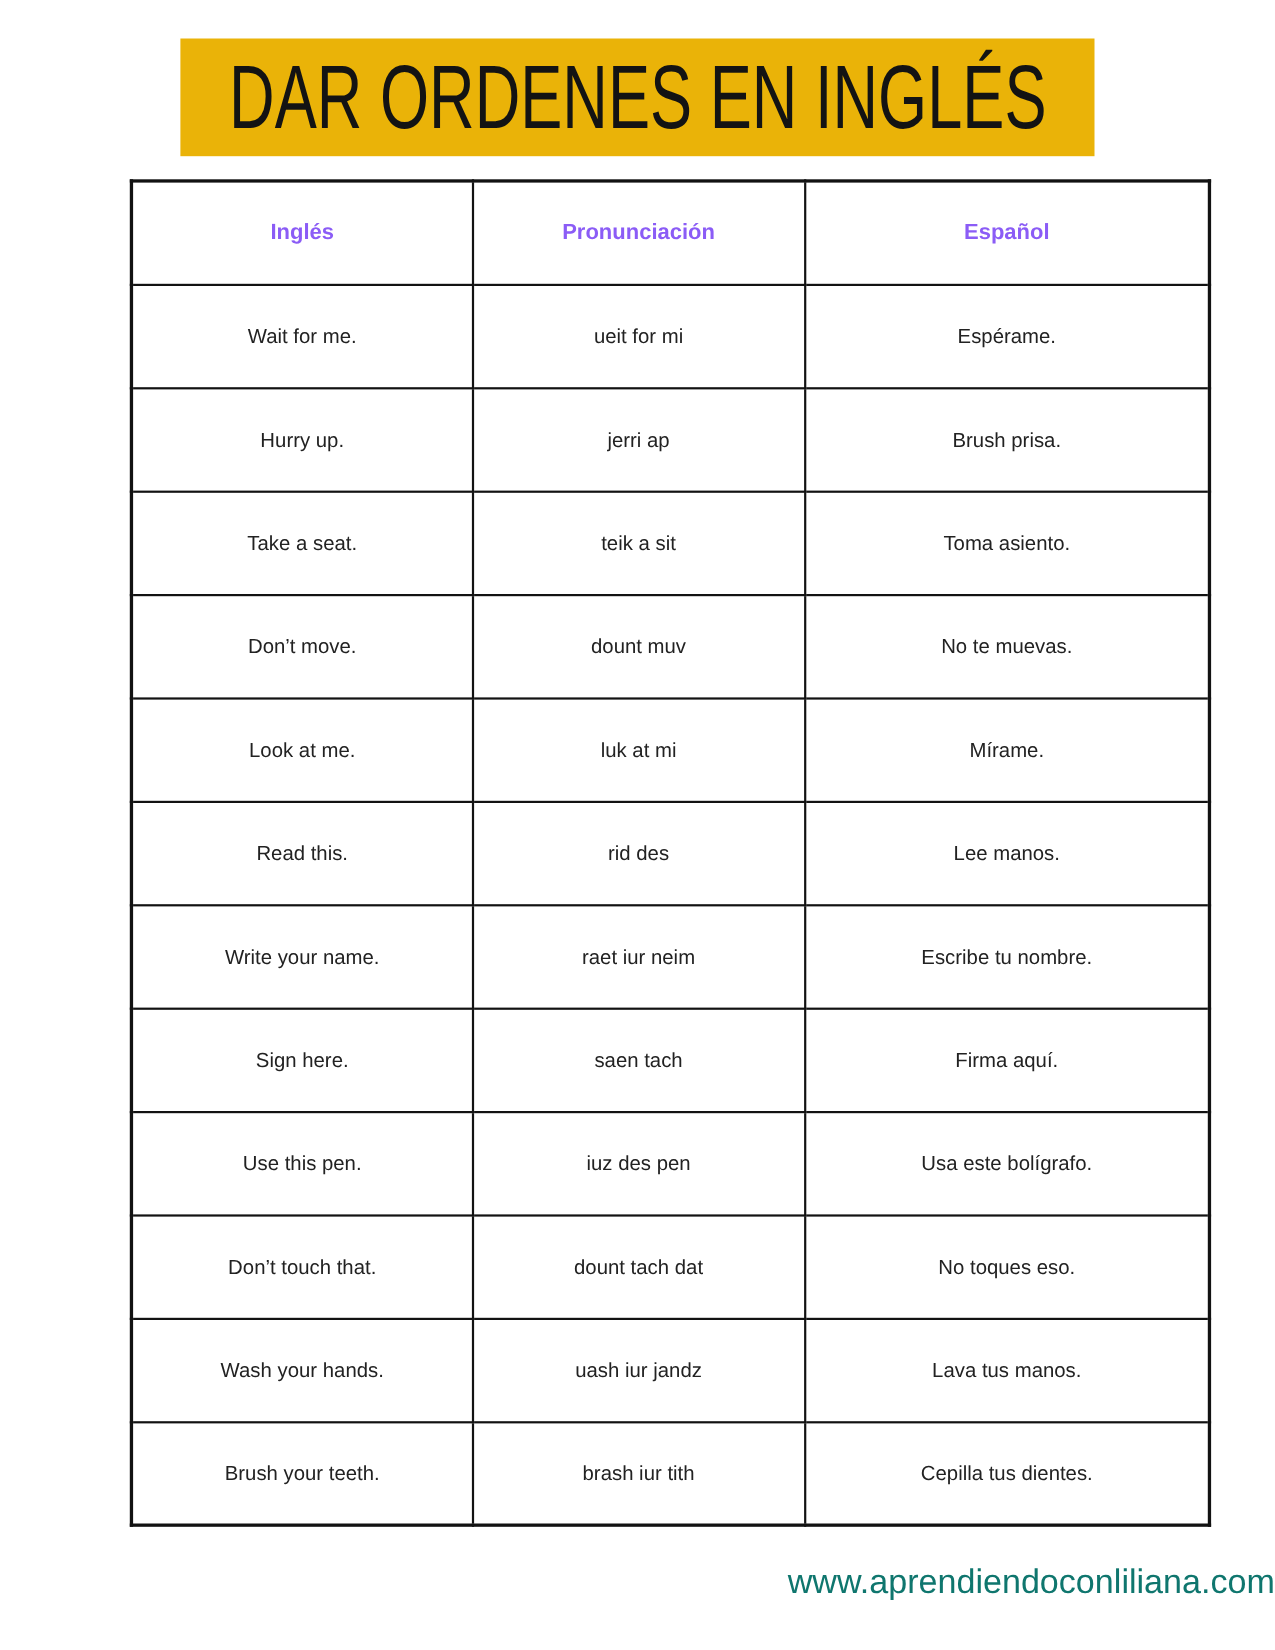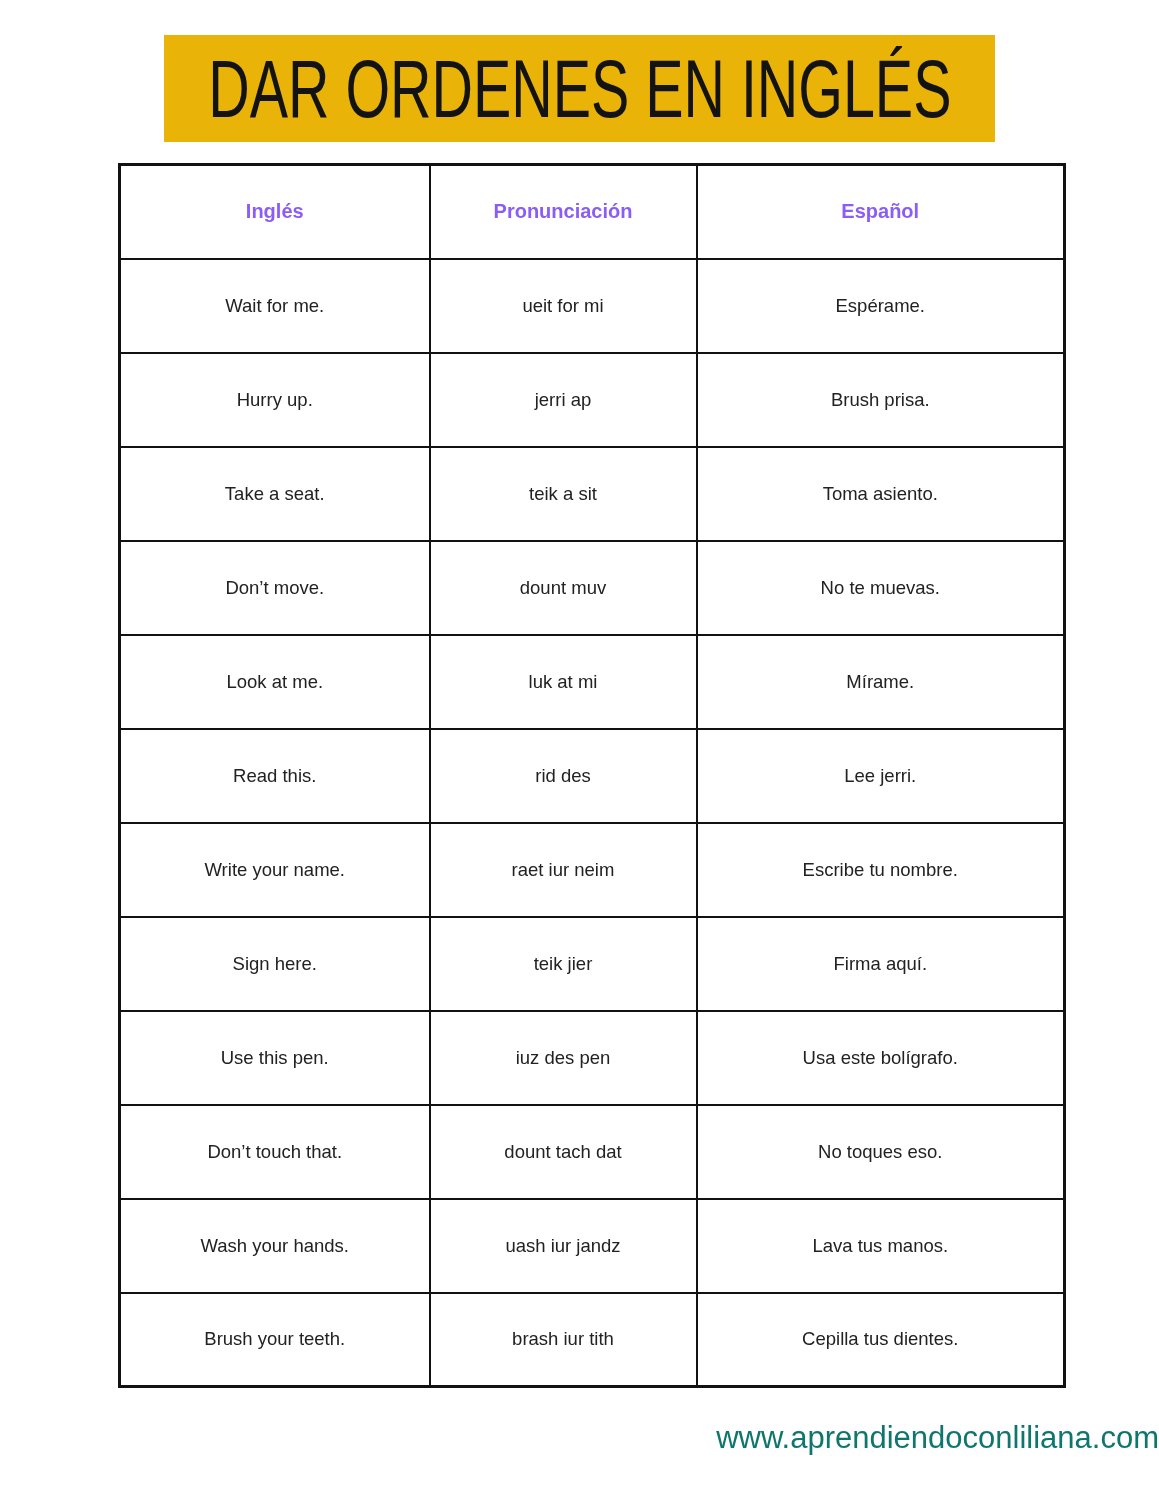--- a/index.html
+++ b/index.html
@@ -57,21 +57,21 @@
     font-size: 20px;
     font-weight: 700;
     color: #8b5cf6;
   }
   .vocab-table td {
     font-size: 18.5px;
     font-weight: 400;
     color: #222222;
   }
   .col-ingles  { width: 310px; }
-  .col-pron    { width: 267px; }
+  .col-pron    { width: 302px; }
   .col-espanol { width: 368px; }
   .footer-url {
     position: absolute;
     left: 0;
     top: 1420px;
     width: 100%;
     text-align: right;
     font-size: 31px;
     font-weight: 400;
     color: #0f766e;
@@ -117,30 +117,30 @@
           <td>No te muevas.</td>
         </tr>
         <tr>
           <td>Look at me.</td>
           <td>luk at mi</td>
           <td>Mírame.</td>
         </tr>
         <tr>
           <td>Read this.</td>
           <td>rid des</td>
-          <td>Lee jerri.</td>
+          <td>Lee manos.</td>
         </tr>
         <tr>
           <td>Write your name.</td>
           <td>raet iur neim</td>
           <td>Escribe tu nombre.</td>
         </tr>
         <tr>
           <td>Sign here.</td>
-          <td>teik jier</td>
+          <td>saen tach</td>
           <td>Firma aquí.</td>
         </tr>
         <tr>
           <td>Use this pen.</td>
           <td>iuz des pen</td>
           <td>Usa este bolígrafo.</td>
         </tr>
         <tr>
           <td>Don’t touch that.</td>
           <td>dount tach dat</td>

